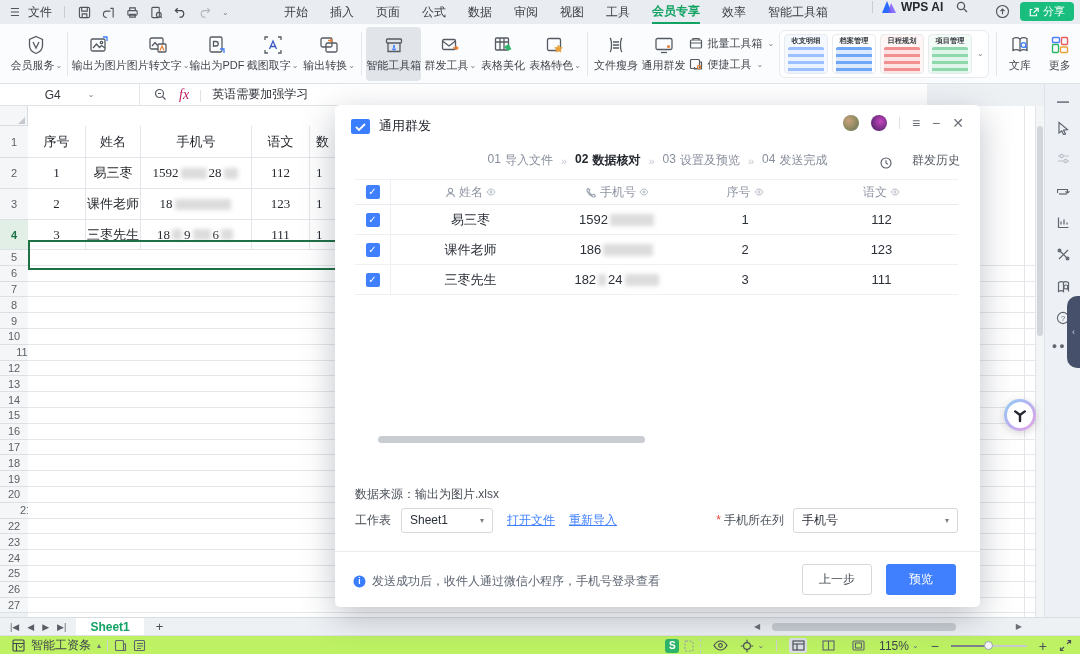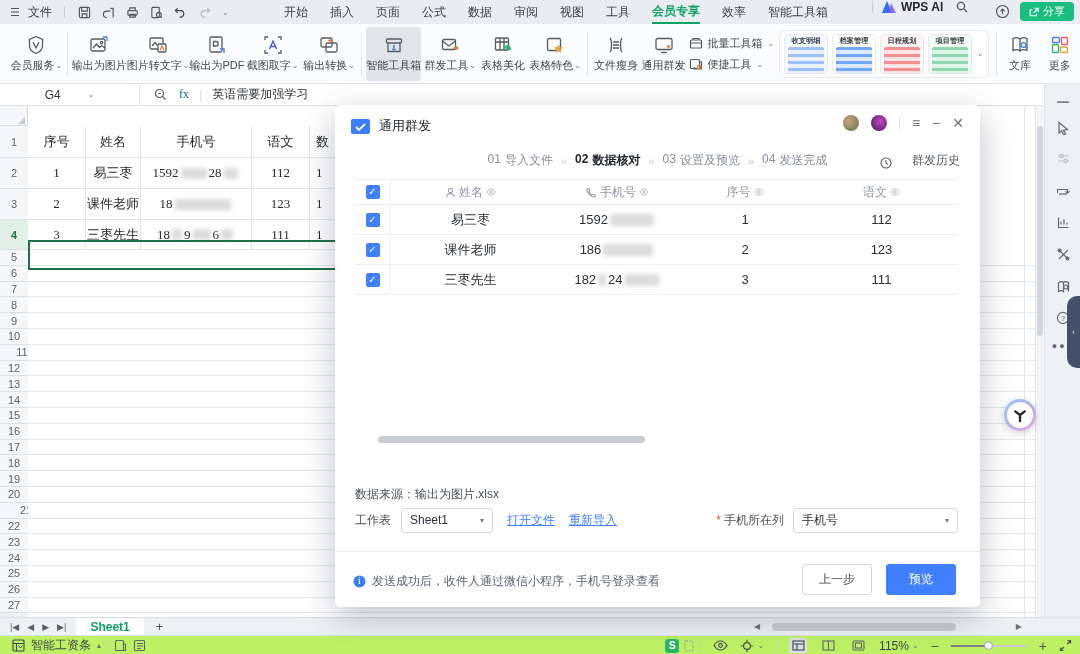--- a/index.html
+++ b/index.html
@@ -26,23 +26,23 @@
   .bigbtn .lbl { font-size:11px; color:#41454c; white-space:nowrap; display:flex; align-items:center; }
   .caret { font-size:8px; color:#7a7f87; margin-left:1px; }
   .tworow { display:flex; flex-direction:column; gap:6px; justify-content:center; height:54px; margin:0 2px; }
   .smallbtn { display:flex; align-items:center; gap:4px; font-size:11px; color:#41454c; white-space:nowrap; }
   .cards { display:flex; align-items:center; gap:4px; border:1px solid #e8eaee; border-radius:6px; padding:3px 4px; margin:0 3px; background:#fff; }
   .card { width:44px; height:40px; border:1px solid #e8eaee; border-radius:4px; overflow:hidden; background:#fff; }
   .card .ct { font-size:8px; text-align:center; color:#3c4046; font-weight:bold; line-height:12px; white-space:nowrap; transform:scale(.9); }
   .card .cb { height:28px; margin:0 3px; border-radius:2px; }
 
   
-  .fbar { position:absolute; left:0; top:84px; width:1044px; height:22px; background:#fff; border-bottom:1px solid #dfe2e6; display:flex; align-items:center; font-size:12px; color:#33373d; }
+  .fbar { position:absolute; left:0; top:84px; width:927px; height:22px; background:#fff; border-bottom:1px solid #dfe2e6; display:flex; align-items:center; font-size:12px; color:#33373d; }
   .namebox { width:140px; height:22px; border-right:1px solid #e2e5e9; display:flex; align-items:center; justify-content:center; gap:26px; }
-  .fx { font-family:"Liberation Serif",serif; color:#0369a1; font-size:12px; }
+  .fx { font-style:italic; font-family:"Liberation Serif",serif; color:#be185d; font-size:14px; }
 
   
   .colheads { position:absolute; left:0; top:106px; width:1035px; height:20px; background:#f5f6f8; border-bottom:1px solid #d8dbdf; font-size:11px; color:#5c6166; }
   .ch { position:absolute; top:0; height:20px; display:flex; align-items:center; justify-content:center; border-right:1px solid #dcdfe3; }
   .corner { position:absolute; left:0; top:0; width:28px; height:20px; border-right:1px solid #d8dbdf; }
   .corner:after { content:""; position:absolute; right:2px; bottom:2px; border-left:7px solid transparent; border-bottom:7px solid #c6cad0; }
   .rowheads { position:absolute; left:0; top:126px; width:28px; background:#f5f6f8; border-right:1px solid #d8dbdf; }
   .rowh { width:28px; display:flex; align-items:center; justify-content:center; font-size:11px; color:#5c6166; border-bottom:1px solid #dcdfe3; background:#f5f6f8; }
   .rowh-active { background:#e1efe7; color:#1e7145; font-weight:bold; }
   .grid { position:absolute; left:28px; top:106px; width:1007px; height:511px; background:#fff; overflow:hidden; }

